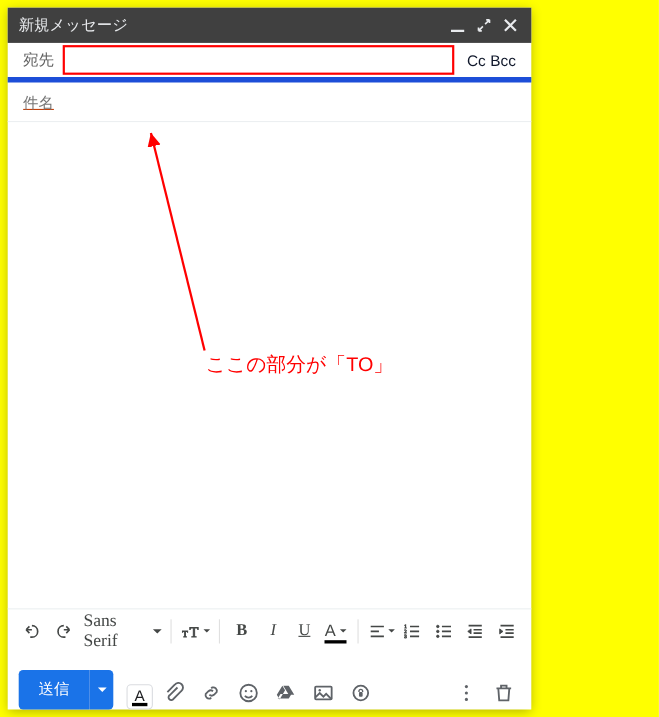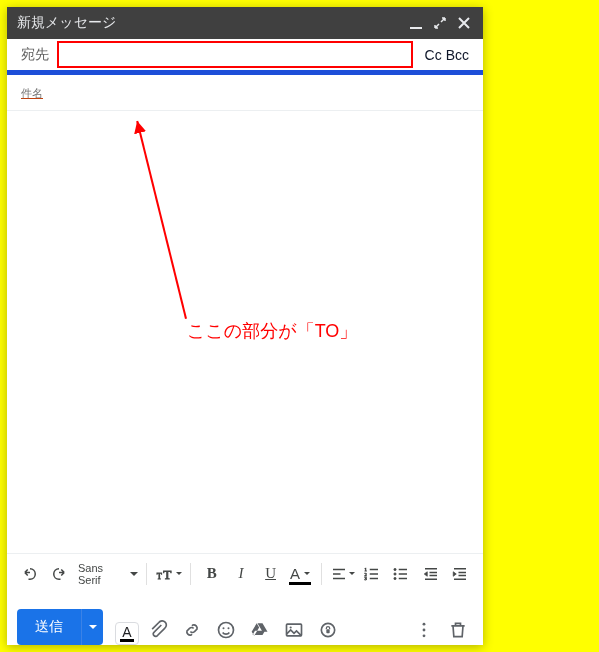--- a/index.html
+++ b/index.html
@@ -60,21 +60,21 @@
   .subject-row {
     height: 36px;
     padding: 0 14px;
     border-bottom: 1px solid #eceff1;
     font-size: 14px;
     color: #9e9e9e;
     display: flex;
     align-items: center;
   }
   .subject-input {
-    flex: 1; border: none; outline: none; font-size: 11px; color: #c2410c; text-decoration: underline;
+    flex: 1; border: none; outline: none; font-size: 14px; color: #c2410c; text-decoration: underline;
   }
   .subject-input::placeholder { color: #757575; }
   .body-area {
     flex: 1;
     padding: 12px 14px;
     font-size: 14px;
     outline: none;
     position: relative;
   }
 
@@ -87,23 +87,23 @@
     color: #444746;
   }
   .fbtn {
     width: 28px; height: 30px;
     display: flex; align-items: center; justify-content: center;
     margin: 0 2px; cursor: pointer; border-radius: 4px;
     font-family: "Times New Roman", serif;
   }
   .fbtn svg { width: 18px; height: 18px; fill: #444746; stroke: #444746; }
   .font-name {
-    font-size: 11px; padding: 0 16px 0 4px; color: #444746;
+    font-size: 16px; padding: 0 16px 0 4px; color: #444746;
     display: flex; align-items: center; position: relative; cursor: pointer;
-    font-family: Liberation Sans, sans-serif;
+    font-family: Liberation Serif, serif;
   }
   .font-name::after {
     content: ""; position: absolute; right: 2px; top: 50%;
     border: 4px solid transparent; border-top-color: #444746; margin-top: -2px;
   }
   .divider { width: 1px; height: 22px; background: #e0e0e0; margin: 0 6px; }
   .fmt-letter { font-size: 15px; font-weight: normal; }
   .fmt-bold { font-weight: bold; }
   .fmt-italic { font-style: italic; }
   .fmt-under { text-decoration: underline; }

